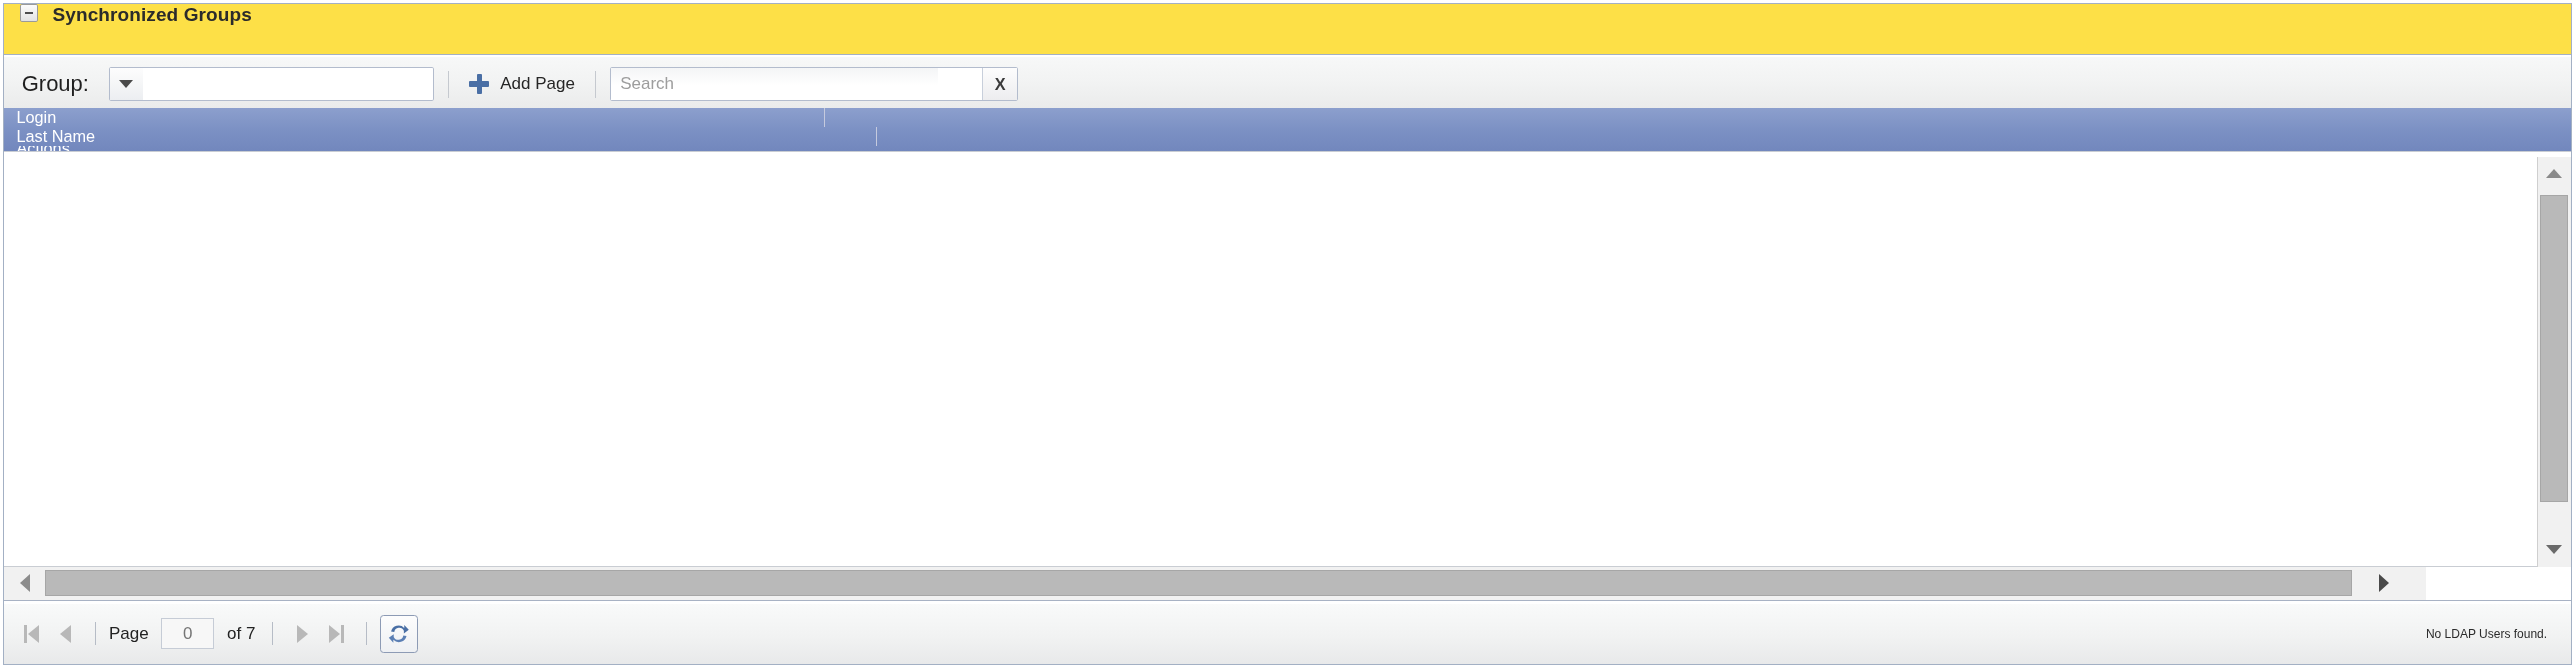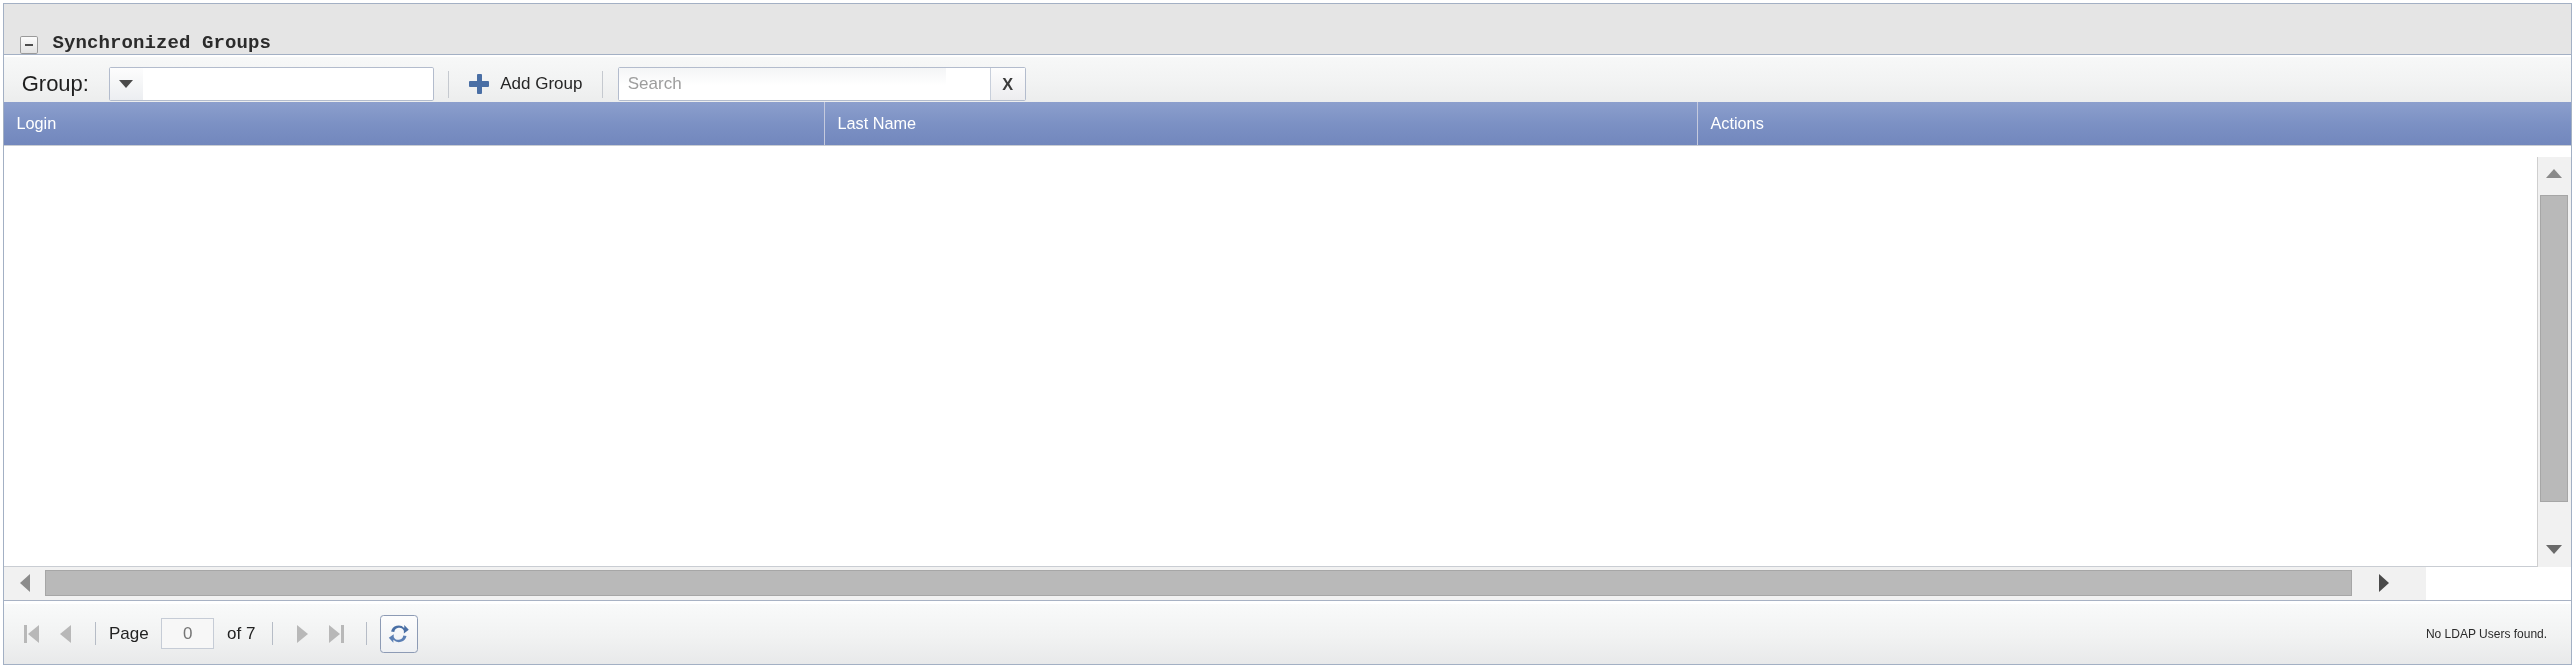--- a/index.html
+++ b/index.html
@@ -26,25 +26,24 @@
     background: #ffffff;
   }
 
   
   .titlebar {
     position: absolute;
     left: 0; top: 0;
     width: 100%;
     height: 51px;
     box-sizing: border-box;
-    background: #e5e5e5;
+    background: #fde047;
     border-bottom: 1.8px solid #a3b0c4;
     display: flex;
-    align-items: flex-end;
-    font-family: Liberation Mono, monospace;
+    align-items: flex-start;
   }
   .collapse-icon {
     width: 18px;
     height: 18px;
     margin-left: 16.3px;
     box-sizing: border-box;
     border: 0.9px solid #9a9a9a;
     background: linear-gradient(to bottom, #fcfcfc, #e2e2e2);
     border-radius: 1.8px;
     position: relative;
@@ -186,27 +185,28 @@
     justify-content: center;
     font-size: 16.3px;
     font-weight: bold;
     color: #3b3b3b;
     cursor: pointer;
   }
 
   
   .grid-header {
     position: absolute;
-    left: 0; top: 98px;
+    left: 0; top: 104px;
     width: 100%;
     height: 44px;
     display: flex;
     background: linear-gradient(to bottom, #8c9fcd 0%, #7c91c4 50%, #7287bd 100%);
     box-sizing: border-box;
     border-bottom: 1.8px solid #c9cdd3;
+    flex-direction: column;
   }
   .gh-cell {
     display: flex;
     align-items: center;
     padding-left: 12.7px;
     color: #ffffff;
     font-size: 16.3px;
     box-sizing: border-box;
     border-right: 1.8px solid #c5cade;
     overflow: hidden;
@@ -438,21 +438,21 @@
     <div class="combo">
       <div class="combo-btn">
         <span class="caret-down"></span>
       </div>
     </div>
 
     <div class="vsep"></div>
 
     <div class="add-group">
       <span class="plus-icon"></span>
-      <span class="add-group-label">Add Group</span>
+      <span class="add-group-label">Add Page</span>
     </div>
 
     <div class="vsep"></div>
 
     <div class="searchwrap">
       <input class="search-input" type="text" placeholder="Search" style="">
       <div class="search-clear">X</div>
     </div>
   </div>
 

